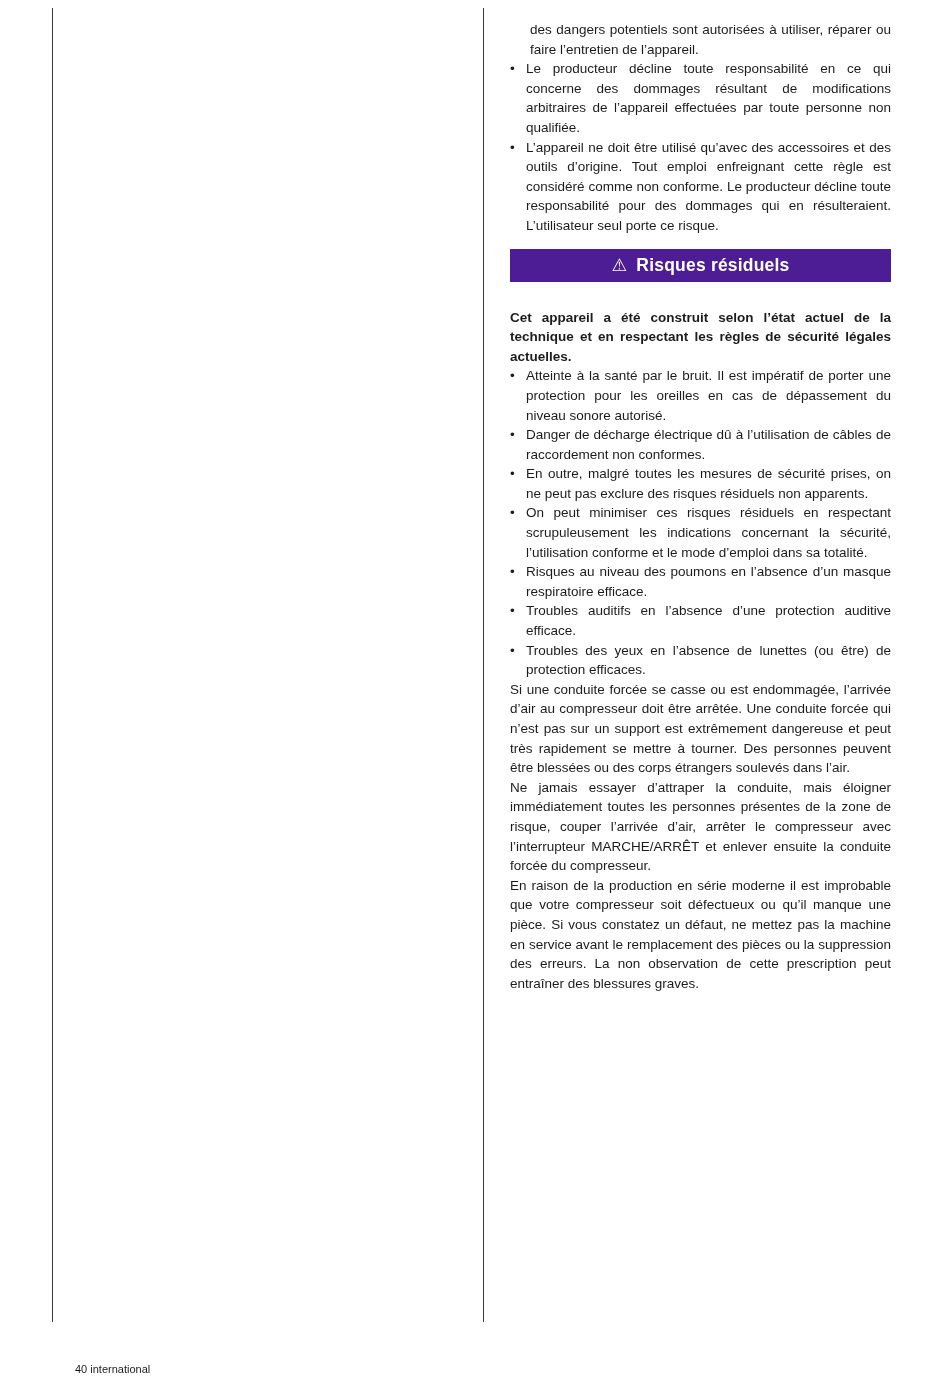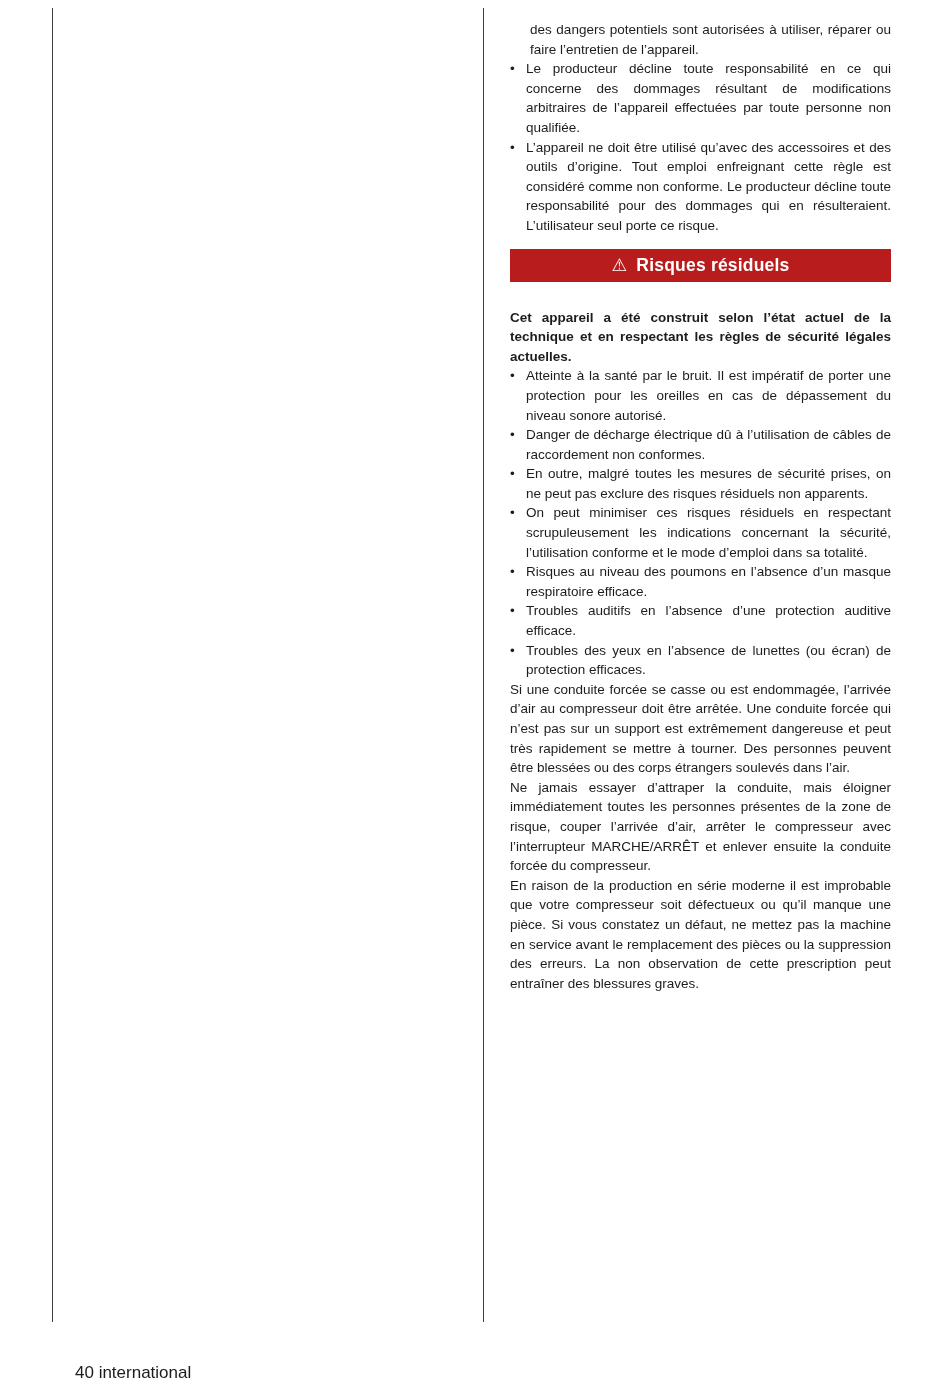--- a/index.html
+++ b/index.html
@@ -19,33 +19,33 @@
     font-size: 13.5px; line-height: 19.6px; text-align: justify;
   }
   .cont { margin-left: 20px; }
 
   ul.bullets { list-style: none; }
   ul.bullets li { display: flex; }
   ul.bullets .b { flex: 0 0 16px; width: 16px; }
   ul.bullets .t { flex: 1 1 auto; text-align: justify; }
 
   .banner {
-    background: #b91c1c; color: #ffffff;
+    background: #4c1d95; color: #ffffff;
     font-weight: bold; font-size: 17.5px;
     text-align: center; height: 33px; line-height: 33px;
     margin: 13px 0 17px 0;
     letter-spacing: 0.2px;
   }
   .banner .warn-icon { margin-right: 9px; font-weight: normal; }
 
   .bold { font-weight: bold; margin-top: 26px; }
 
   .footer {
     position: absolute; left: 75px; top: 1363px;
-    font-size: 17px; color: #1c1c1c;
+    font-size: 11px; color: #1c1c1c;
   }
 </style>
 </head>
 <body>
 
 <div class="page">
 
   <div class="rule rule-left"></div>
   <div class="rule rule-mid"></div>
 
@@ -94,21 +94,21 @@
       <li>
         <span class="b">•</span>
         <span class="t">Risques au niveau des poumons en l’absence d’un masque respiratoire efficace.</span>
       </li>
       <li>
         <span class="b">•</span>
         <span class="t">Troubles auditifs en l’absence d’une protection auditive efficace.</span>
       </li>
       <li>
         <span class="b">•</span>
-        <span class="t">Troubles des yeux en l’absence de lunettes (ou écran) de protection efficaces.</span>
+        <span class="t">Troubles des yeux en l’absence de lunettes (ou être) de protection efficaces.</span>
       </li>
     </ul>
 
     <p>Si une conduite forcée se casse ou est endommagée, l’arrivée d’air au compresseur doit être arrêtée. Une conduite forcée qui n’est pas sur un support est extrêmement dangereuse et peut très rapidement se mettre à tourner. Des personnes peuvent être blessées ou des corps étrangers soulevés dans l’air.</p>
     <p>Ne jamais essayer d’attraper la conduite, mais éloigner immédiatement toutes les personnes présentes de la zone de risque, couper l’arrivée d’air, arrêter le compresseur avec l’interrupteur MARCHE/ARRÊT et enlever ensuite la conduite forcée du compresseur.</p>
 
 
     <p>En raison de la production en série moderne il est improbable que votre compresseur soit défectueux ou qu’il manque une pièce. Si vous constatez un défaut, ne mettez pas la machine en service avant le remplacement des pièces ou la suppression des erreurs. La non observation de cette prescription peut entraîner des blessures graves.</p>
 
   </div>

